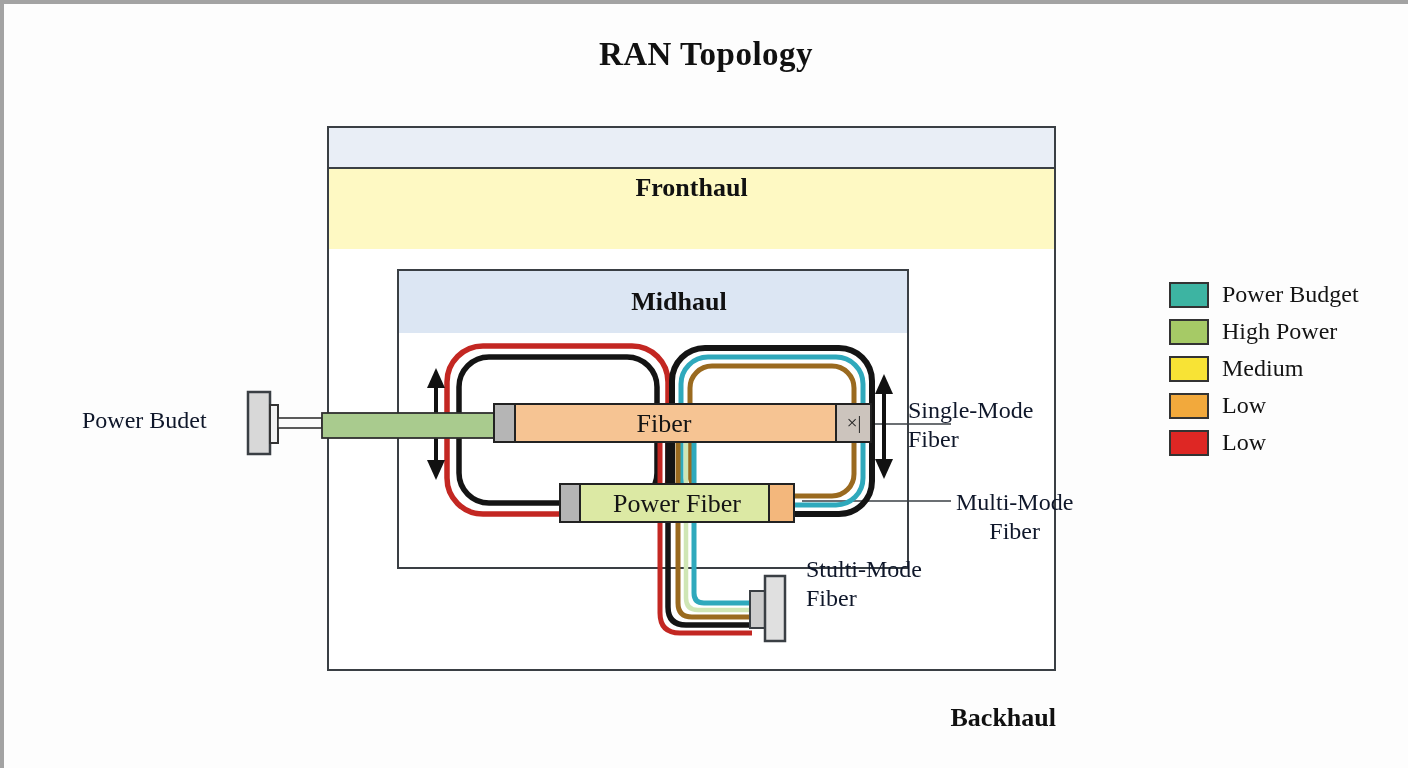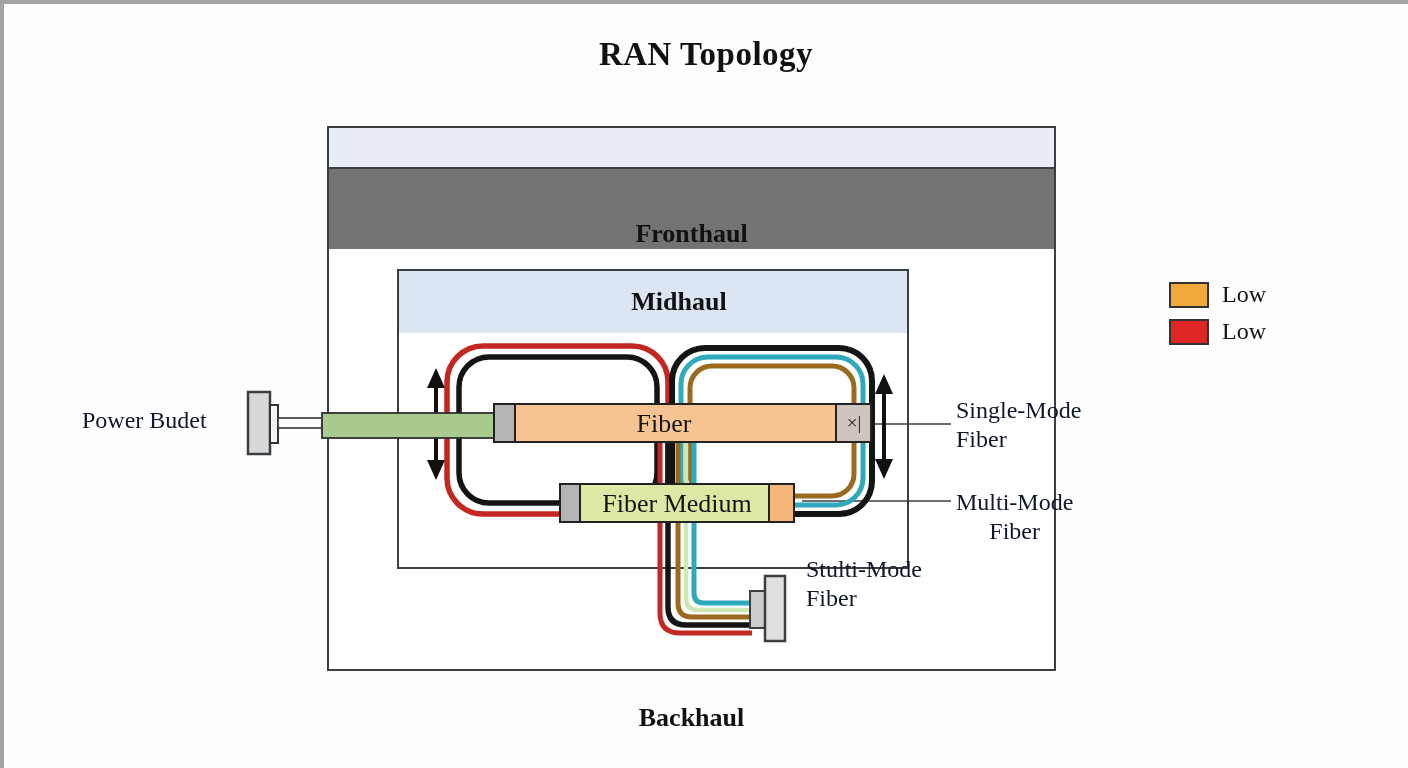--- a/index.html
+++ b/index.html
@@ -13,33 +13,33 @@
     left:0;top:32px;width:100%;text-align:center;
     font-size:33px;font-weight:bold;letter-spacing:0.5px;z-index:3;
   }
   
   .outer-box{
     left:323px;top:122px;width:725px;height:541px;
     border:2px solid #3a3f44;background:#fff;z-index:1;
   }
   .top-band{height:39px;background:#e9eef6;border-bottom:2px solid #3a3f44;}
   .fronthaul-band{
-    height:76px;background:#737373;display:flex;align-items:flex-end;justify-content:center;
+    height:76px;background:#fef9c3;display:flex;align-items:flex-start;justify-content:center;
     padding-top:4px;font-size:26px;font-weight:bold;
   }
   .midhaul-box{
     left:393px;top:265px;width:508px;height:296px;
     border:2px solid #3a3f44;background:transparent;z-index:1;
   }
   .midhaul-band{
     height:62px;background:#dce6f3;display:flex;align-items:center;justify-content:center;
     padding-left:52px;font-size:26px;font-weight:bold;
   }
   .backhaul-label{
-    left:323px;top:699px;width:729px;text-align:center;
+    left:323px;top:699px;width:729px;text-align:right;
     font-size:26px;font-weight:bold;z-index:3;
   }
   svg.overlay{position:absolute;left:0;top:0;z-index:2;}
   .diagram-label{z-index:4;font-size:24px;line-height:29px;color:#0f172a;}
   .bar-label{z-index:4;font-size:26px;color:#141414;text-align:center;}
   .cap-mark{z-index:4;font-size:19px;color:#222;text-align:center;}
   
   .legend{left:1165px;top:272px;z-index:3;}
   .legend-row{display:flex;align-items:center;height:37px;}
   .legend-swatch{width:40px;height:26px;border:2px solid #333;box-sizing:border-box;}
@@ -129,39 +129,51 @@
       <rect x="761" y="572" width="20" height="65" fill="#e0e0e0" stroke="#3a3f44" stroke-width="2.5"></rect>
     </g>
   </svg>
 
   <div class="abs diagram-label" style="left:78px;top:402px;">Power Budet</div>
 
   <div class="abs bar-label" style="left:490px;top:405px;width:340px;">Fiber</div>
 
   <div class="abs cap-mark" style="left:835px;top:408px;width:30px;">×|</div>
 
-  <div class="abs bar-label" style="left:556px;top:485px;width:234px;">Fiber Medium</div>
+  <div class="abs bar-label" style="left:556px;top:485px;width:234px;">Power Fiber</div>
 
-  <div class="abs diagram-label" style="left:952px;top:392px;">
+  <div class="abs diagram-label" style="left:904px;top:392px;">
     <div>Single-Mode</div>
     <div>Fiber</div>
   </div>
 
   <div class="abs diagram-label" style="left:952px;top:484px;text-align:center;">
     <div>Multi-Mode</div>
     <div>Fiber</div>
   </div>
 
   <div class="abs diagram-label" style="left:802px;top:551px;">
     <div>Stulti-Mode</div>
     <div>Fiber</div>
   </div>
 
   <div class="abs legend">
     <div class="legend-row">
+      <span class="legend-swatch" style="background: rgb(61, 180, 162);"></span>
+      <span class="legend-text">Power Budget</span>
+    </div>
+    <div class="legend-row">
+      <span class="legend-swatch" style="background: rgb(166, 202, 102);"></span>
+      <span class="legend-text">High Power</span>
+    </div>
+    <div class="legend-row">
+      <span class="legend-swatch" style="background: rgb(248, 227, 53);"></span>
+      <span class="legend-text">Medium</span>
+    </div>
+    <div class="legend-row">
       <span class="legend-swatch" style="background: rgb(242, 169, 60);"></span>
       <span class="legend-text">Low</span>
     </div>
     <div class="legend-row">
       <span class="legend-swatch" style="background: rgb(222, 39, 36);"></span>
       <span class="legend-text">Low</span>
     </div>
   </div>
 
 </div>

